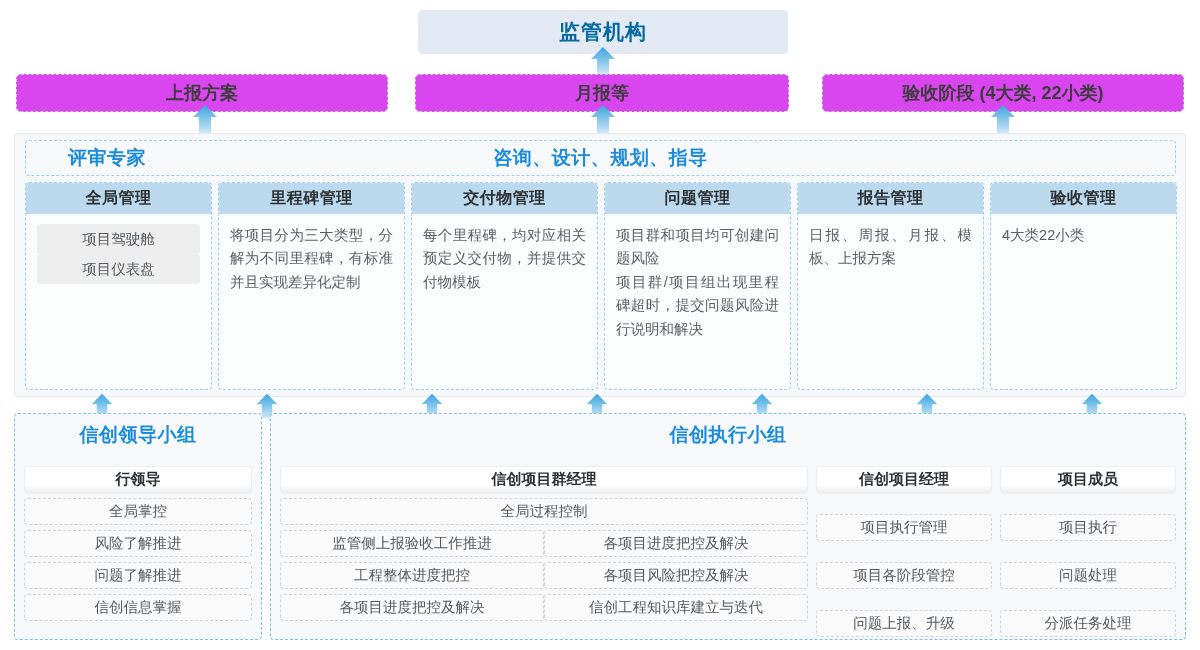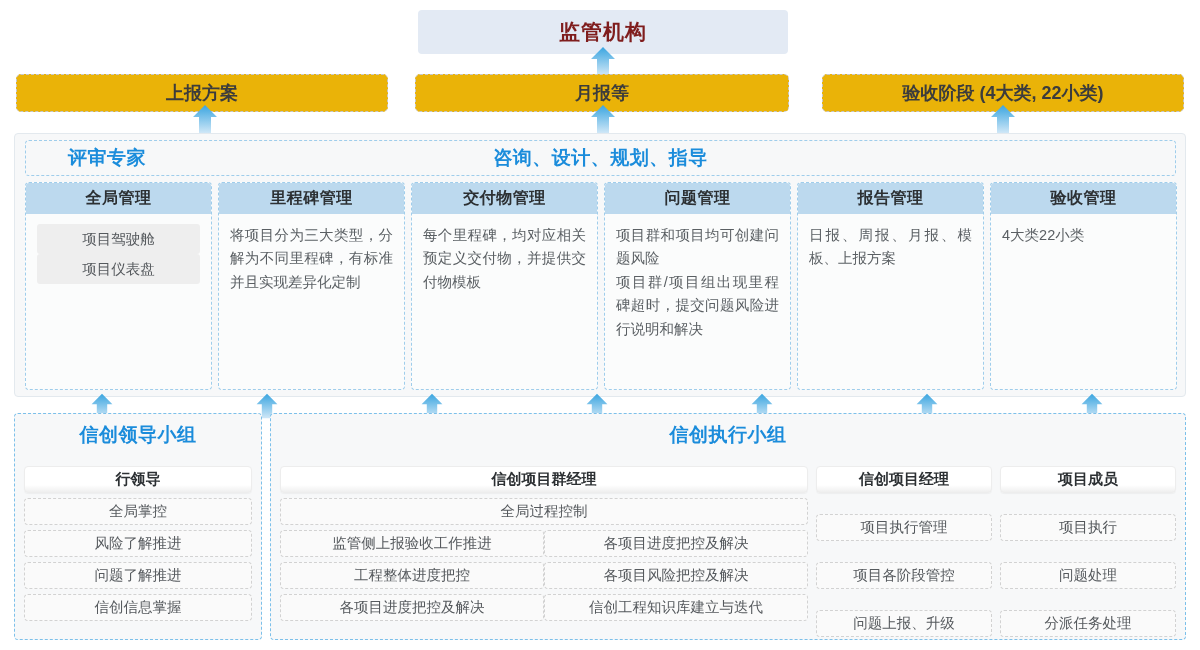--- a/index.html
+++ b/index.html
@@ -18,28 +18,28 @@
   }
   .arrow svg { display: block; width: 100%; height: 100%; }
 
   
   .regulator {
     position: absolute; left: 418px; top: 10px;
     width: 370px; height: 44px;
     background: #e3eaf4;
     border-radius: 4px;
     display: flex; align-items: center; justify-content: center;
-    color: #7f1d1d; font-size: 21px; font-weight: bold;
+    color: #0369a1; font-size: 21px; font-weight: bold;
     letter-spacing: 1px;
   }
 
   
   .reportbox {
     position: absolute; top: 74px; height: 38px;
-    background: #eab308;
+    background: #d946ef;
     border: 1px dashed #c8c8c8;
     border-radius: 5px;
     display: flex; align-items: center; justify-content: center;
     color: #3c3c3c; font-size: 18px; font-weight: bold;
   }
   #rb0 { left: 16px;  width: 372px; }
   #rb1 { left: 415px; width: 374px; }
   #rb2 { left: 822px; width: 362px; }
 
   

